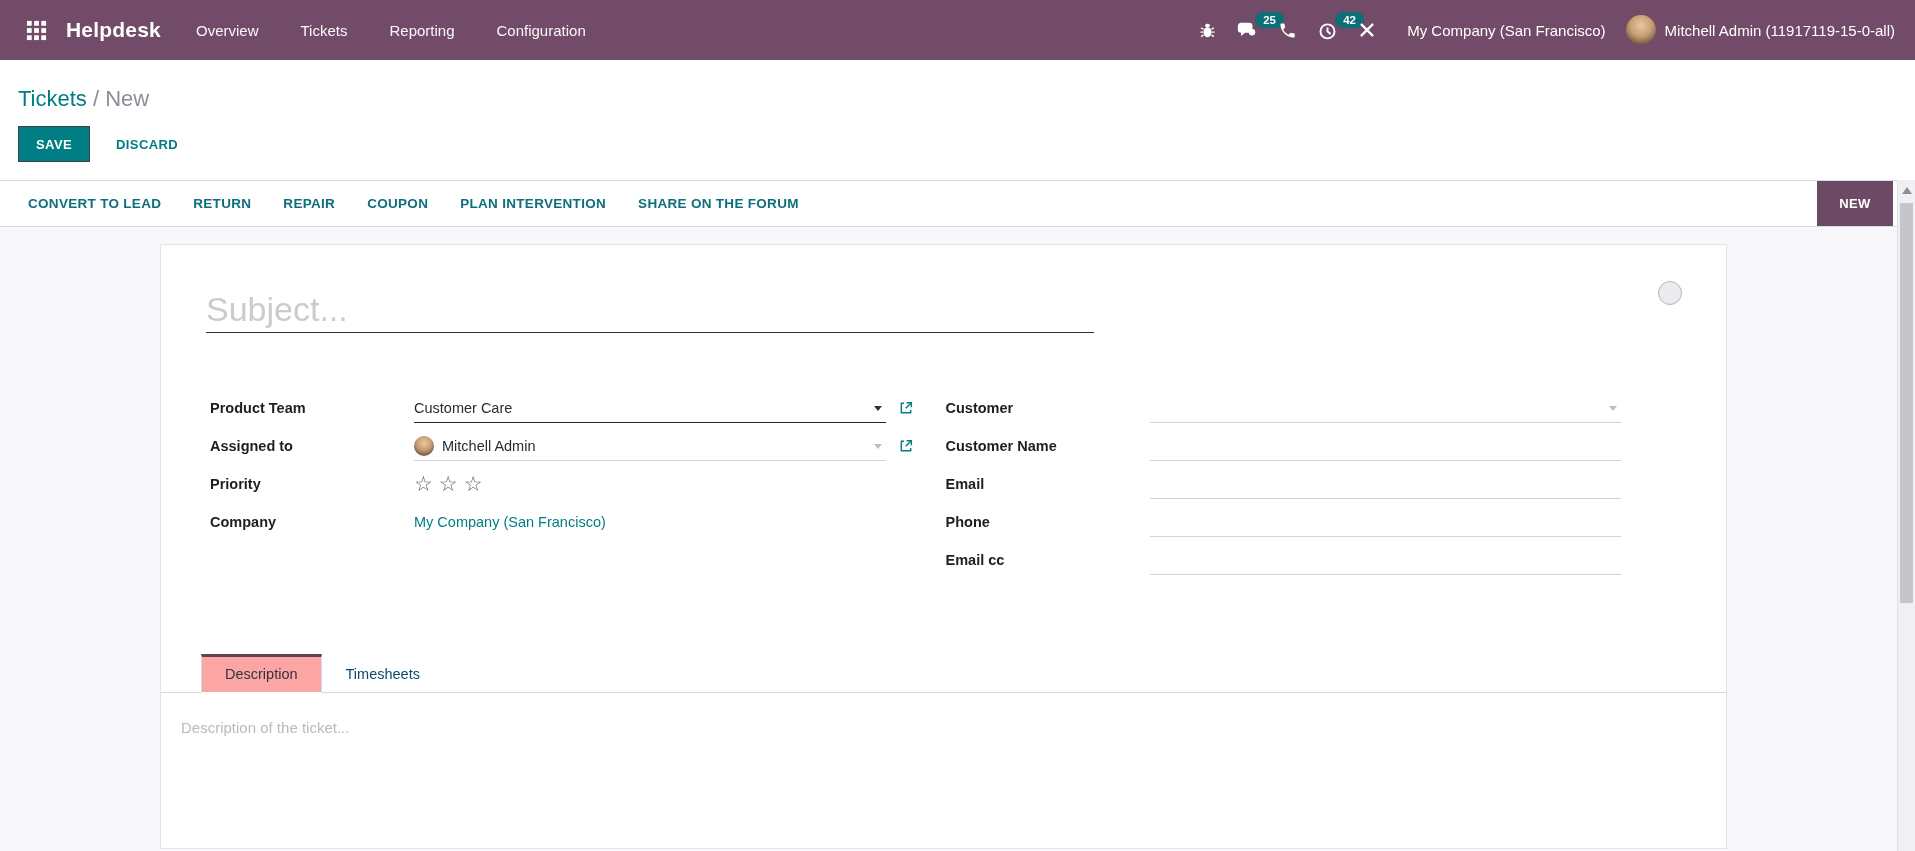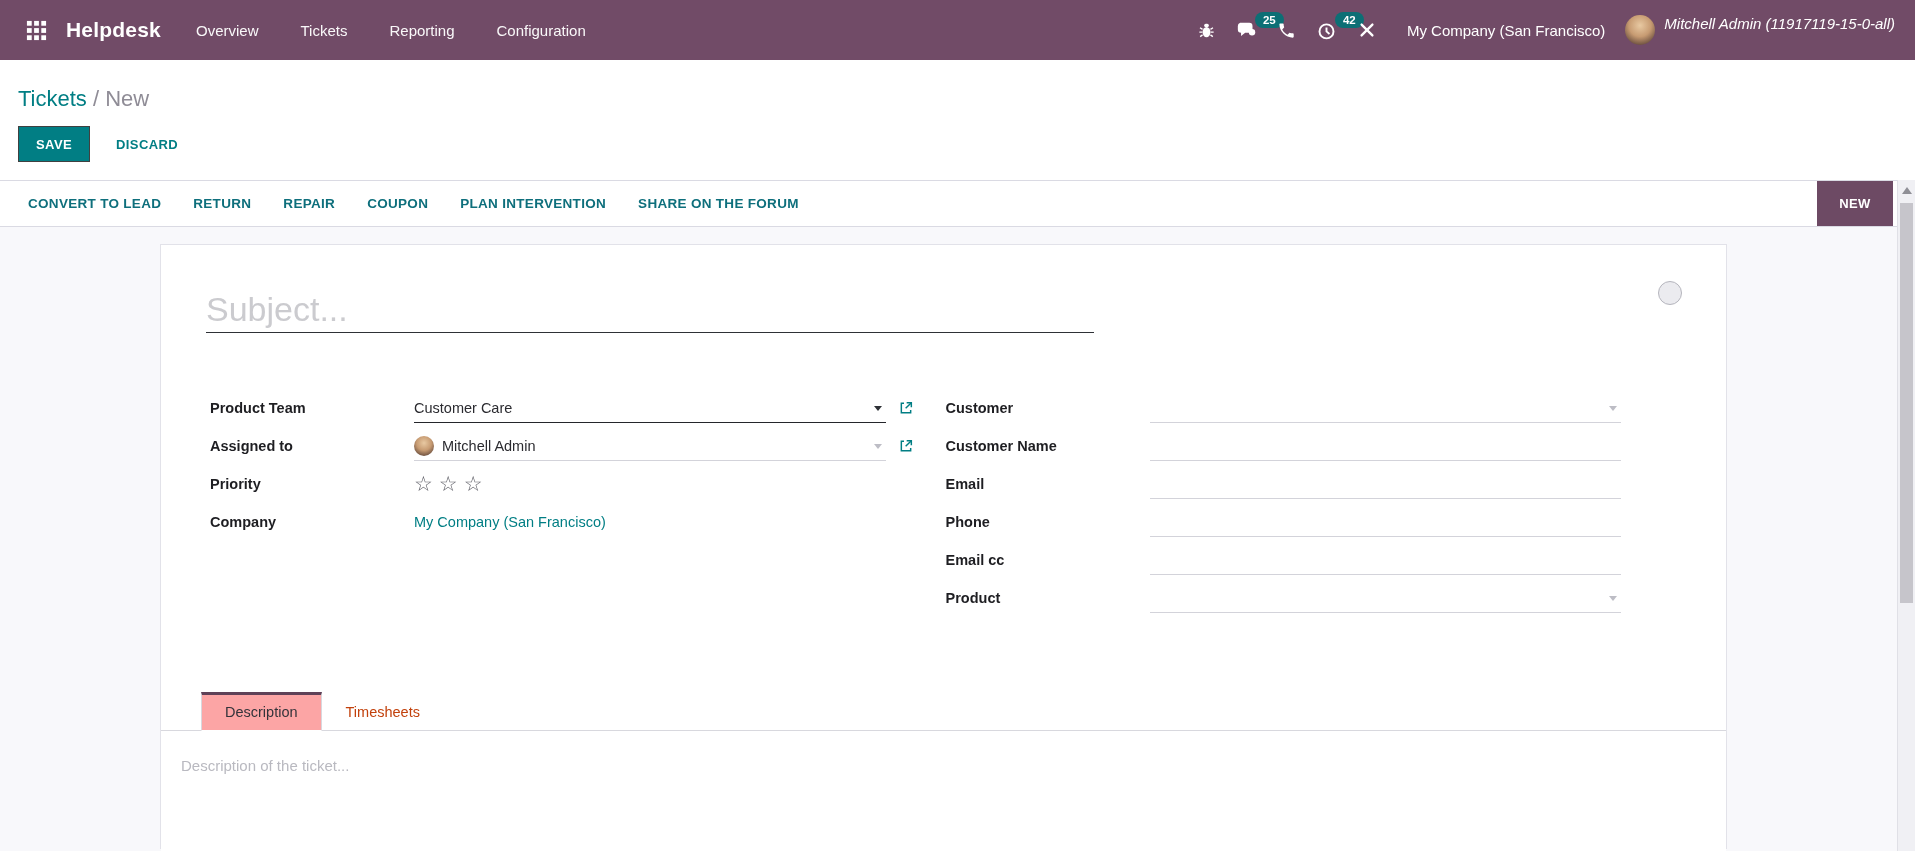--- a/index.html
+++ b/index.html
@@ -13,21 +13,21 @@
   .brand { font-size:21px; font-weight:bold; margin:0 14px 0 10px; letter-spacing:.2px; }
   .menu { display:flex; align-items:center; height:100%; }
   .menu-item { font-size:15px; padding:0 21px; height:100%; display:flex; align-items:center;
                color:rgba(255,255,255,.96); cursor:pointer; }
   .systray { margin-left:auto; display:flex; align-items:center; }
   .tray-icon { position:relative; width:40px; height:40px; display:flex; align-items:center;
                justify-content:center; cursor:pointer; }
   .tray-badge { position:absolute; top:2px; left:28px; background:#0C6F75; color:#fff;
                 font-size:11.5px; font-weight:bold; padding:2px 8px; border-radius:10px; }
   .company-switch { font-size:15px; padding:0 20px; cursor:pointer; white-space:nowrap; }
-  .user-menu { display:flex; align-items:flex-start; cursor:pointer; padding-right:4px;font-style:italic; }
+  .user-menu { display:flex; align-items:center; cursor:pointer; padding-right:4px; }
   .avatar { width:30px; height:30px; border-radius:50%; margin-right:9px;
             background:radial-gradient(circle at 50% 35%, #e8c9a2 0%, #c79b72 45%, #6e5140 80%, #3f332c 100%); }
   .user-name { font-size:15px; white-space:nowrap; }
 
   
   .breadcrumb { padding:24px 18px 0; font-size:22px; line-height:30px; }
   .crumb-link { color:#017E84; cursor:pointer; }
   .crumb-sep, .crumb-current { color:#8F8C96; white-space:pre; }
   .control-row { margin:12px 18px 0; display:flex; align-items:center; }
   .btn-save { background:#017E84; color:#fff; border:1px solid #404040; font-size:13px;
@@ -76,21 +76,21 @@
   .link-teal { color:#017E84; cursor:pointer; }
   .finput { border:none; outline:none; width:100%; font-size:14.5px; height:26px; background:transparent;
             font-family:"Liberation Sans", sans-serif; }
 
   
   .tabs { display:flex; align-items:flex-end; margin-top:43px; padding-left:40px;
           border-bottom:1px solid #D8D8DE; }
   .tab { padding:9px 23px 10px; font-size:14.5px; cursor:pointer; position:relative; margin-bottom:-1px; }
   .tab.active { background:#fca5a5; border:1px solid #D8D8DE; border-top:3px solid #5F4157;
                 border-bottom:1px solid #fff; color:#33333A;margin-top:32px; }
-  .tab.inactive { color:#c2410c; border:1px solid transparent; }
+  .tab.inactive { color:#0c4a6e; border:1px solid transparent; }
   .desc-area { width:100%; height:150px; border:none; outline:none; resize:none; padding:26px 20px 0;
                font-size:15px; color:#444; font-family:"Liberation Sans", sans-serif; display:block; }
   .desc-area::placeholder { color:#B9B9C0; }
 
   
   .scrollbar { position:absolute; top:180px; right:0; bottom:0; width:18px; background:#F0F0F4;
                border-left:1px solid #E0E0E6; }
   .scroll-up { margin:7px auto 0; width:0; height:0; border-left:5px solid transparent;
                border-right:5px solid transparent; border-bottom:7px solid #8F8F96; cursor:pointer; }
   .scroll-thumb { margin:9px auto 0; width:13px; height:400px; background:#C6C5CB; cursor:pointer; }
@@ -276,26 +276,20 @@
           </div>
         </div>
 
         <div class="frow">
           <div class="flabel">Email cc</div>
           <div class="fval">
             <input class="finput" type="text" style="">
           </div>
         </div>
 
-        <div class="frow">
-          <div class="flabel">Product</div>
-          <div class="fval">
-            <span class="caret"></span>
-          </div>
-        </div>
       </div>
     </div>
 
     <div class="tabs">
       <div class="tab active">Description</div>
       <div class="tab inactive">Timesheets</div>
     </div>
 
     <textarea class="desc-area" placeholder="Description of the ticket..." style=""></textarea>
   </div>

